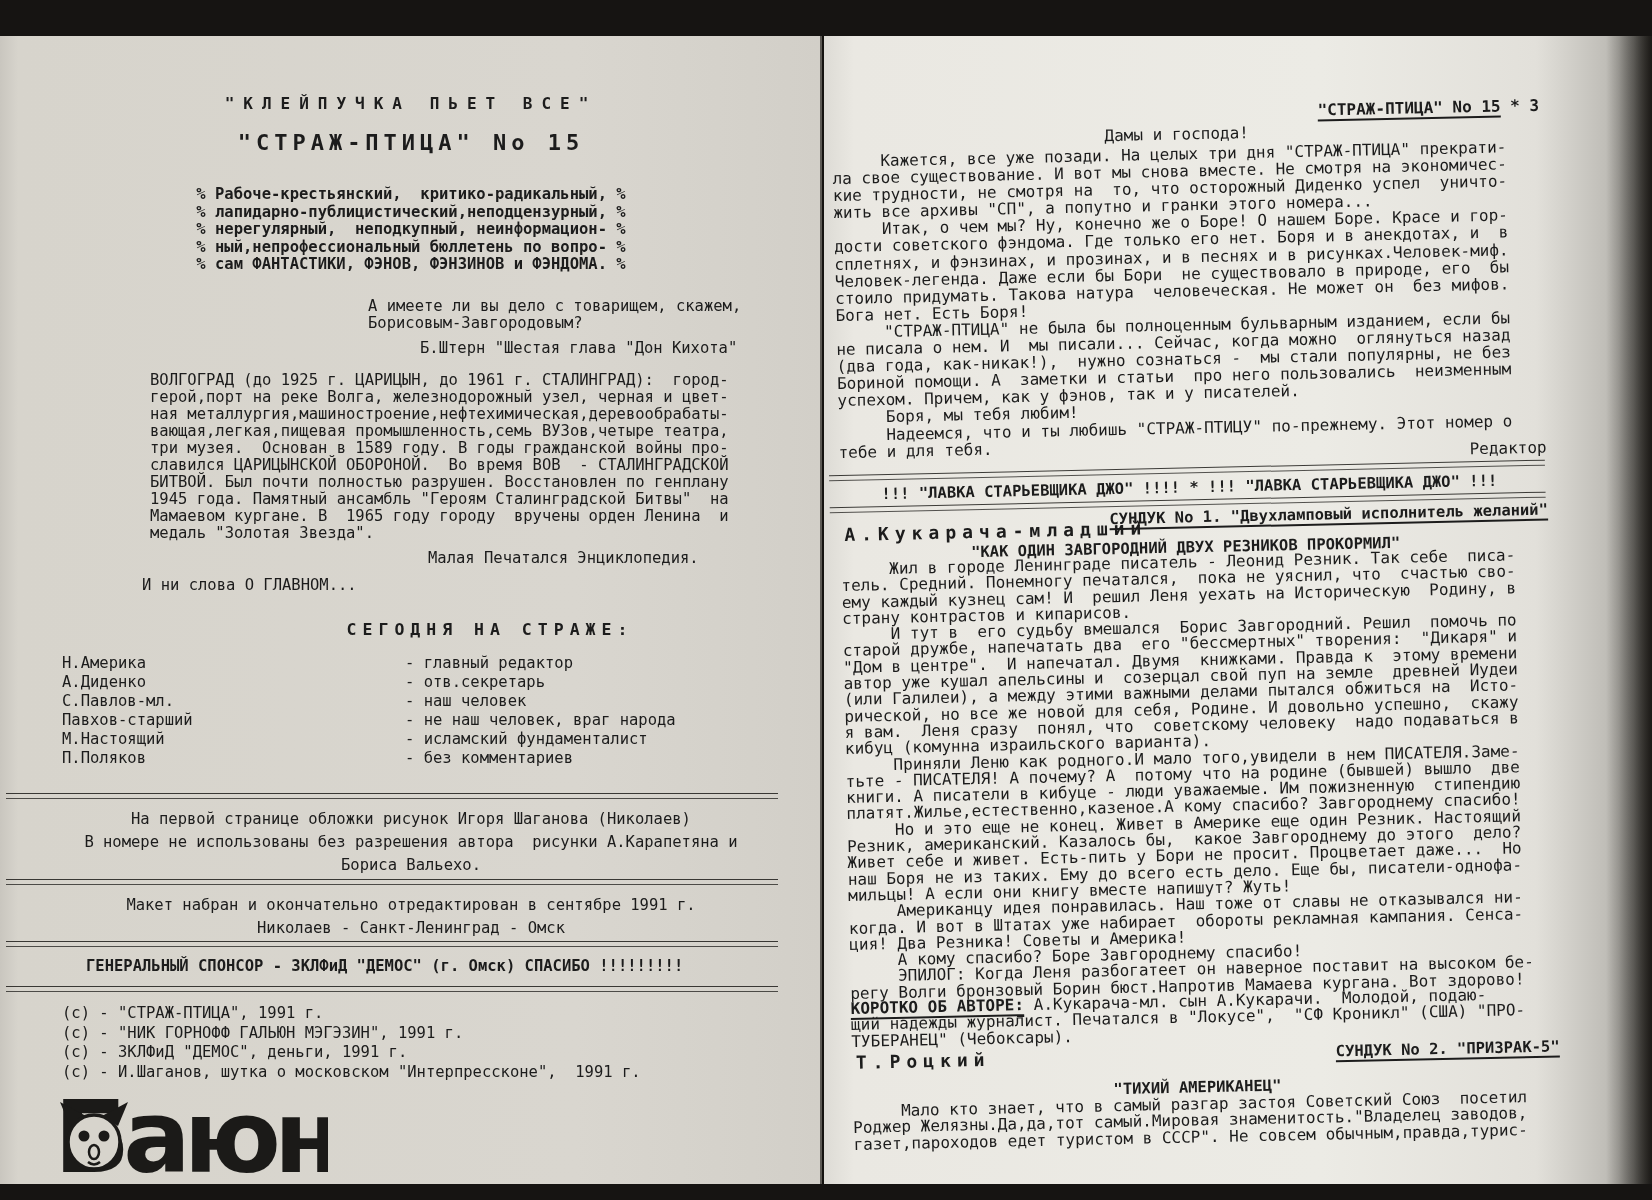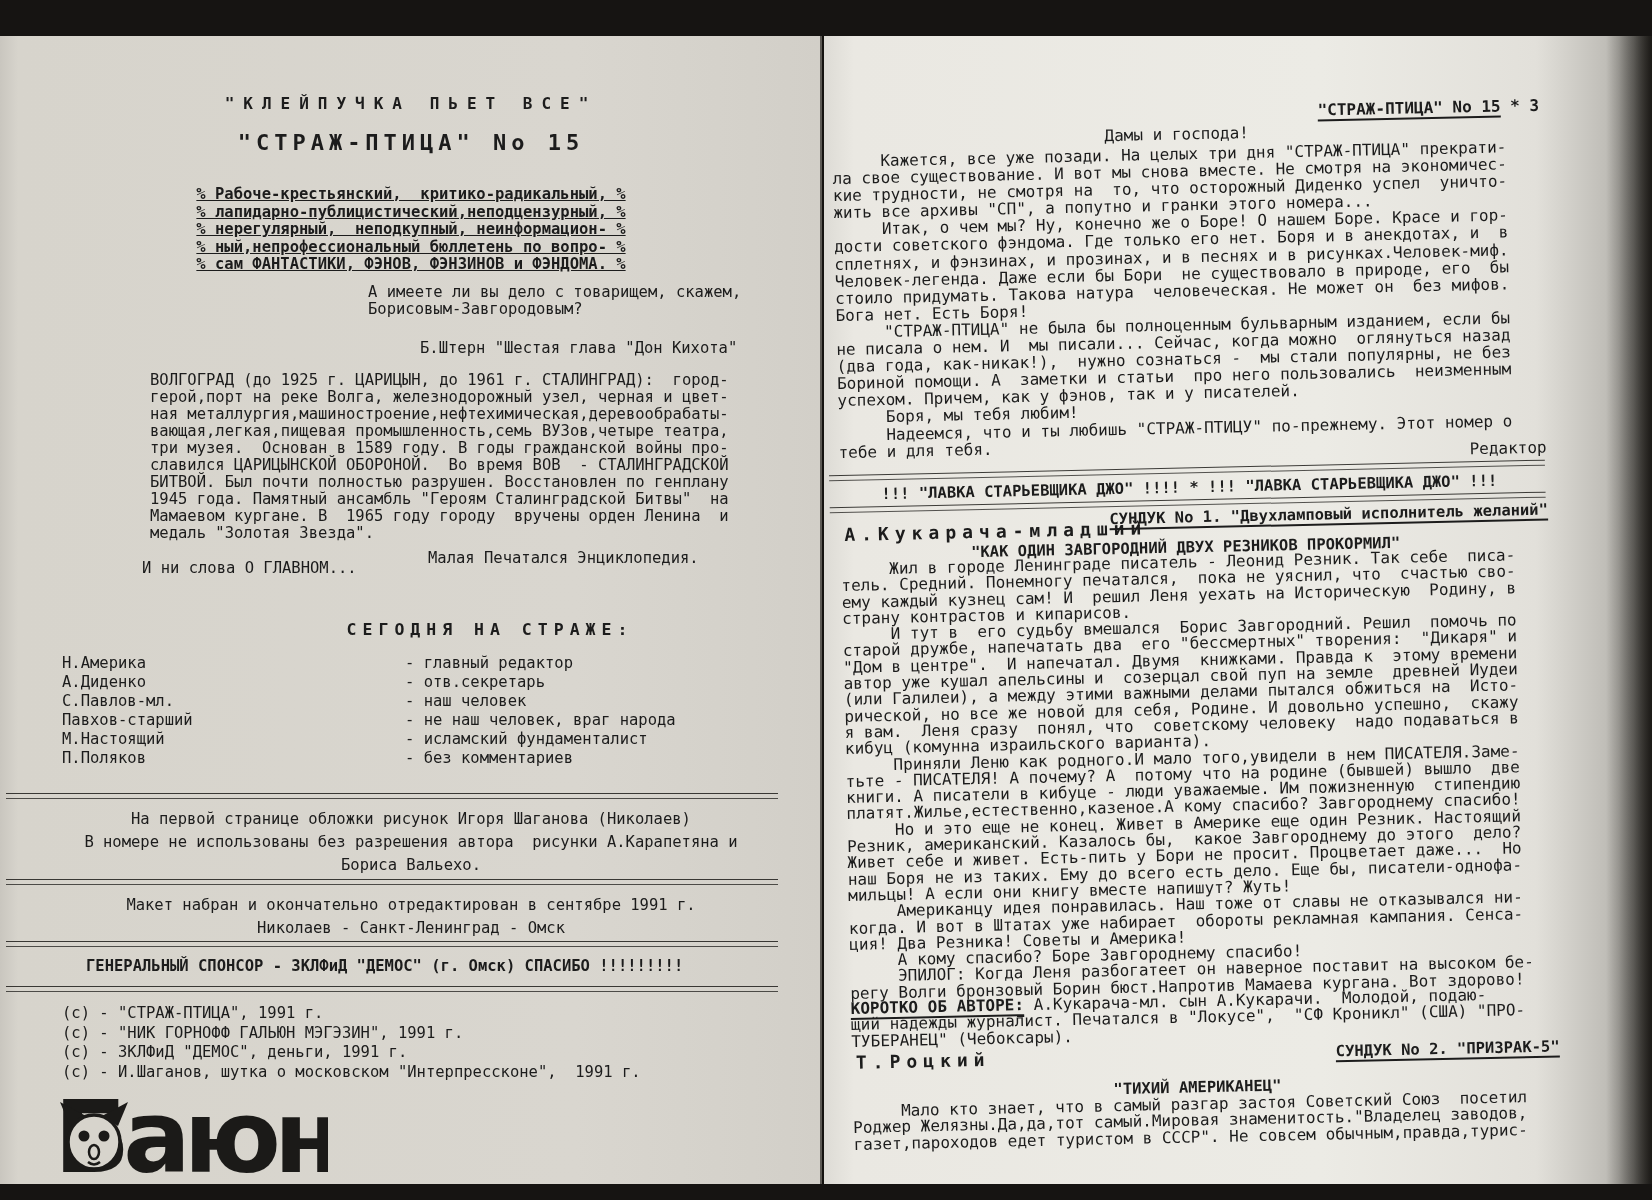--- a/index.html
+++ b/index.html
@@ -21,21 +21,21 @@
   .pre{white-space:pre;}
   .ctr{text-align:center;}
   .b{font-weight:bold;}
 
   
   .t-left{font-size:15.5px;line-height:17px;}
   .t-right{font-size:16px;line-height:17.1px;}
 
   .motto{width:822px;font-size:16px;font-weight:bold;letter-spacing:9px;}
   .title{width:822px;font-size:22px;font-weight:bold;letter-spacing:5px;}
-  .masthead{width:822px;font-size:15.5px;line-height:17.5px;font-weight:bold;text-decoration:underline;}
+  .masthead{width:822px;font-size:15.5px;line-height:17.5px;font-weight:bold;}
   .today{width:980px;font-size:16.5px;font-weight:bold;letter-spacing:6px;}
   .staff-row{display:flex;font-size:15.5px;line-height:19px;}
   .staff-row .nm{width:343px;flex:none;}
   .rule{height:4px;border-top:1.6px solid rgba(30,29,26,.85);border-bottom:1.4px solid rgba(30,29,26,.75);}
   .cover{width:700px;font-size:15.5px;line-height:23px;}
   .cpy{font-size:15.5px;line-height:19.5px;}
 
   .rp-tilt{position:absolute;left:0;top:0;width:828px;height:1152px;
      transform:rotate(-1.25deg);transform-origin:430px 480px;}
   .u{text-decoration:underline;text-underline-offset:4px;text-decoration-thickness:1.5px;}
@@ -53,36 +53,36 @@
 
   <div class="page page-left">
     <div class="abs ctr motto" style="top:58px;left:0;">"КЛЕЙПУЧКА ПЬЕТ ВСЕ"</div>
     <div class="abs ctr title" style="top:94px;left:0;">"СТРАЖ-ПТИЦА"  No 15</div>
     <div class="abs ctr pre masthead" style="top:150px;left:0;">% Рабоче-крестьянский,  критико-радикальный, %
 % лапидарно-публицистический,неподцензурный, %
 % нерегулярный,  неподкупный, неинформацион- %
 % ный,непрофессиональный бюллетень по вопро- %
 % сам ФАНТАСТИКИ, ФЭНОВ, ФЭНЗИНОВ и ФЭНДОМА. %</div>
 
-    <div class="abs pre t-left" style="top:248px;left:368px;">А имеете ли вы дело с товарищем, скажем,
+    <div class="abs pre t-left" style="top:262px;left:368px;">А имеете ли вы дело с товарищем, скажем,
 Борисовым-Завгородовым?</div>
     <div class="abs pre t-left" style="top:304px;left:420px;">Б.Штерн "Шестая глава "Дон Кихота"</div>
 
     <div class="abs pre t-left" style="top:336px;left:142px;margin-left:8px;">ВОЛГОГРАД (до 1925 г. ЦАРИЦЫН, до 1961 г. СТАЛИНГРАД):  город-
 герой,порт на реке Волга, железнодорожный узел, черная и цвет-
 ная металлургия,машиностроение,нефтехимическая,деревообрабаты-
 вающая,легкая,пищевая промышленность,семь ВУЗов,четыре театра,
 три музея.  Основан в 1589 году. В годы гражданской войны про-
 славился ЦАРИЦЫНСКОЙ ОБОРОНОЙ.  Во время ВОВ  - СТАЛИНГРАДСКОЙ
 БИТВОЙ. Был почти полностью разрушен. Восстановлен по генплану
 1945 года. Памятный ансамбль "Героям Сталинградской Битвы"  на
 Мамаевом кургане. В  1965 году городу  вручены орден Ленина  и
 медаль "Золотая Звезда".</div>
     <div class="abs pre t-left" style="top:514px;left:428px;">Малая Печатался Энциклопедия.</div>
-    <div class="abs pre t-left" style="top:524px;left:142px;text-align:center;">И ни слова О ГЛАВНОМ...</div>
+    <div class="abs pre t-left" style="top:541px;left:142px;text-align:center;">И ни слова О ГЛАВНОМ...</div>
 
     <div class="abs ctr today" style="top:584px;left:0;">СЕГОДНЯ  НА  СТРАЖЕ:</div>
 
     <div class="abs" style="top:618px;left:62px;width:740px;">
       <div class="staff-row">
           <span class="nm">Н.Америка</span>
           <span>- главный редактор</span>
         </div>
       <div class="staff-row">
           <span class="nm">А.Диденко</span>

